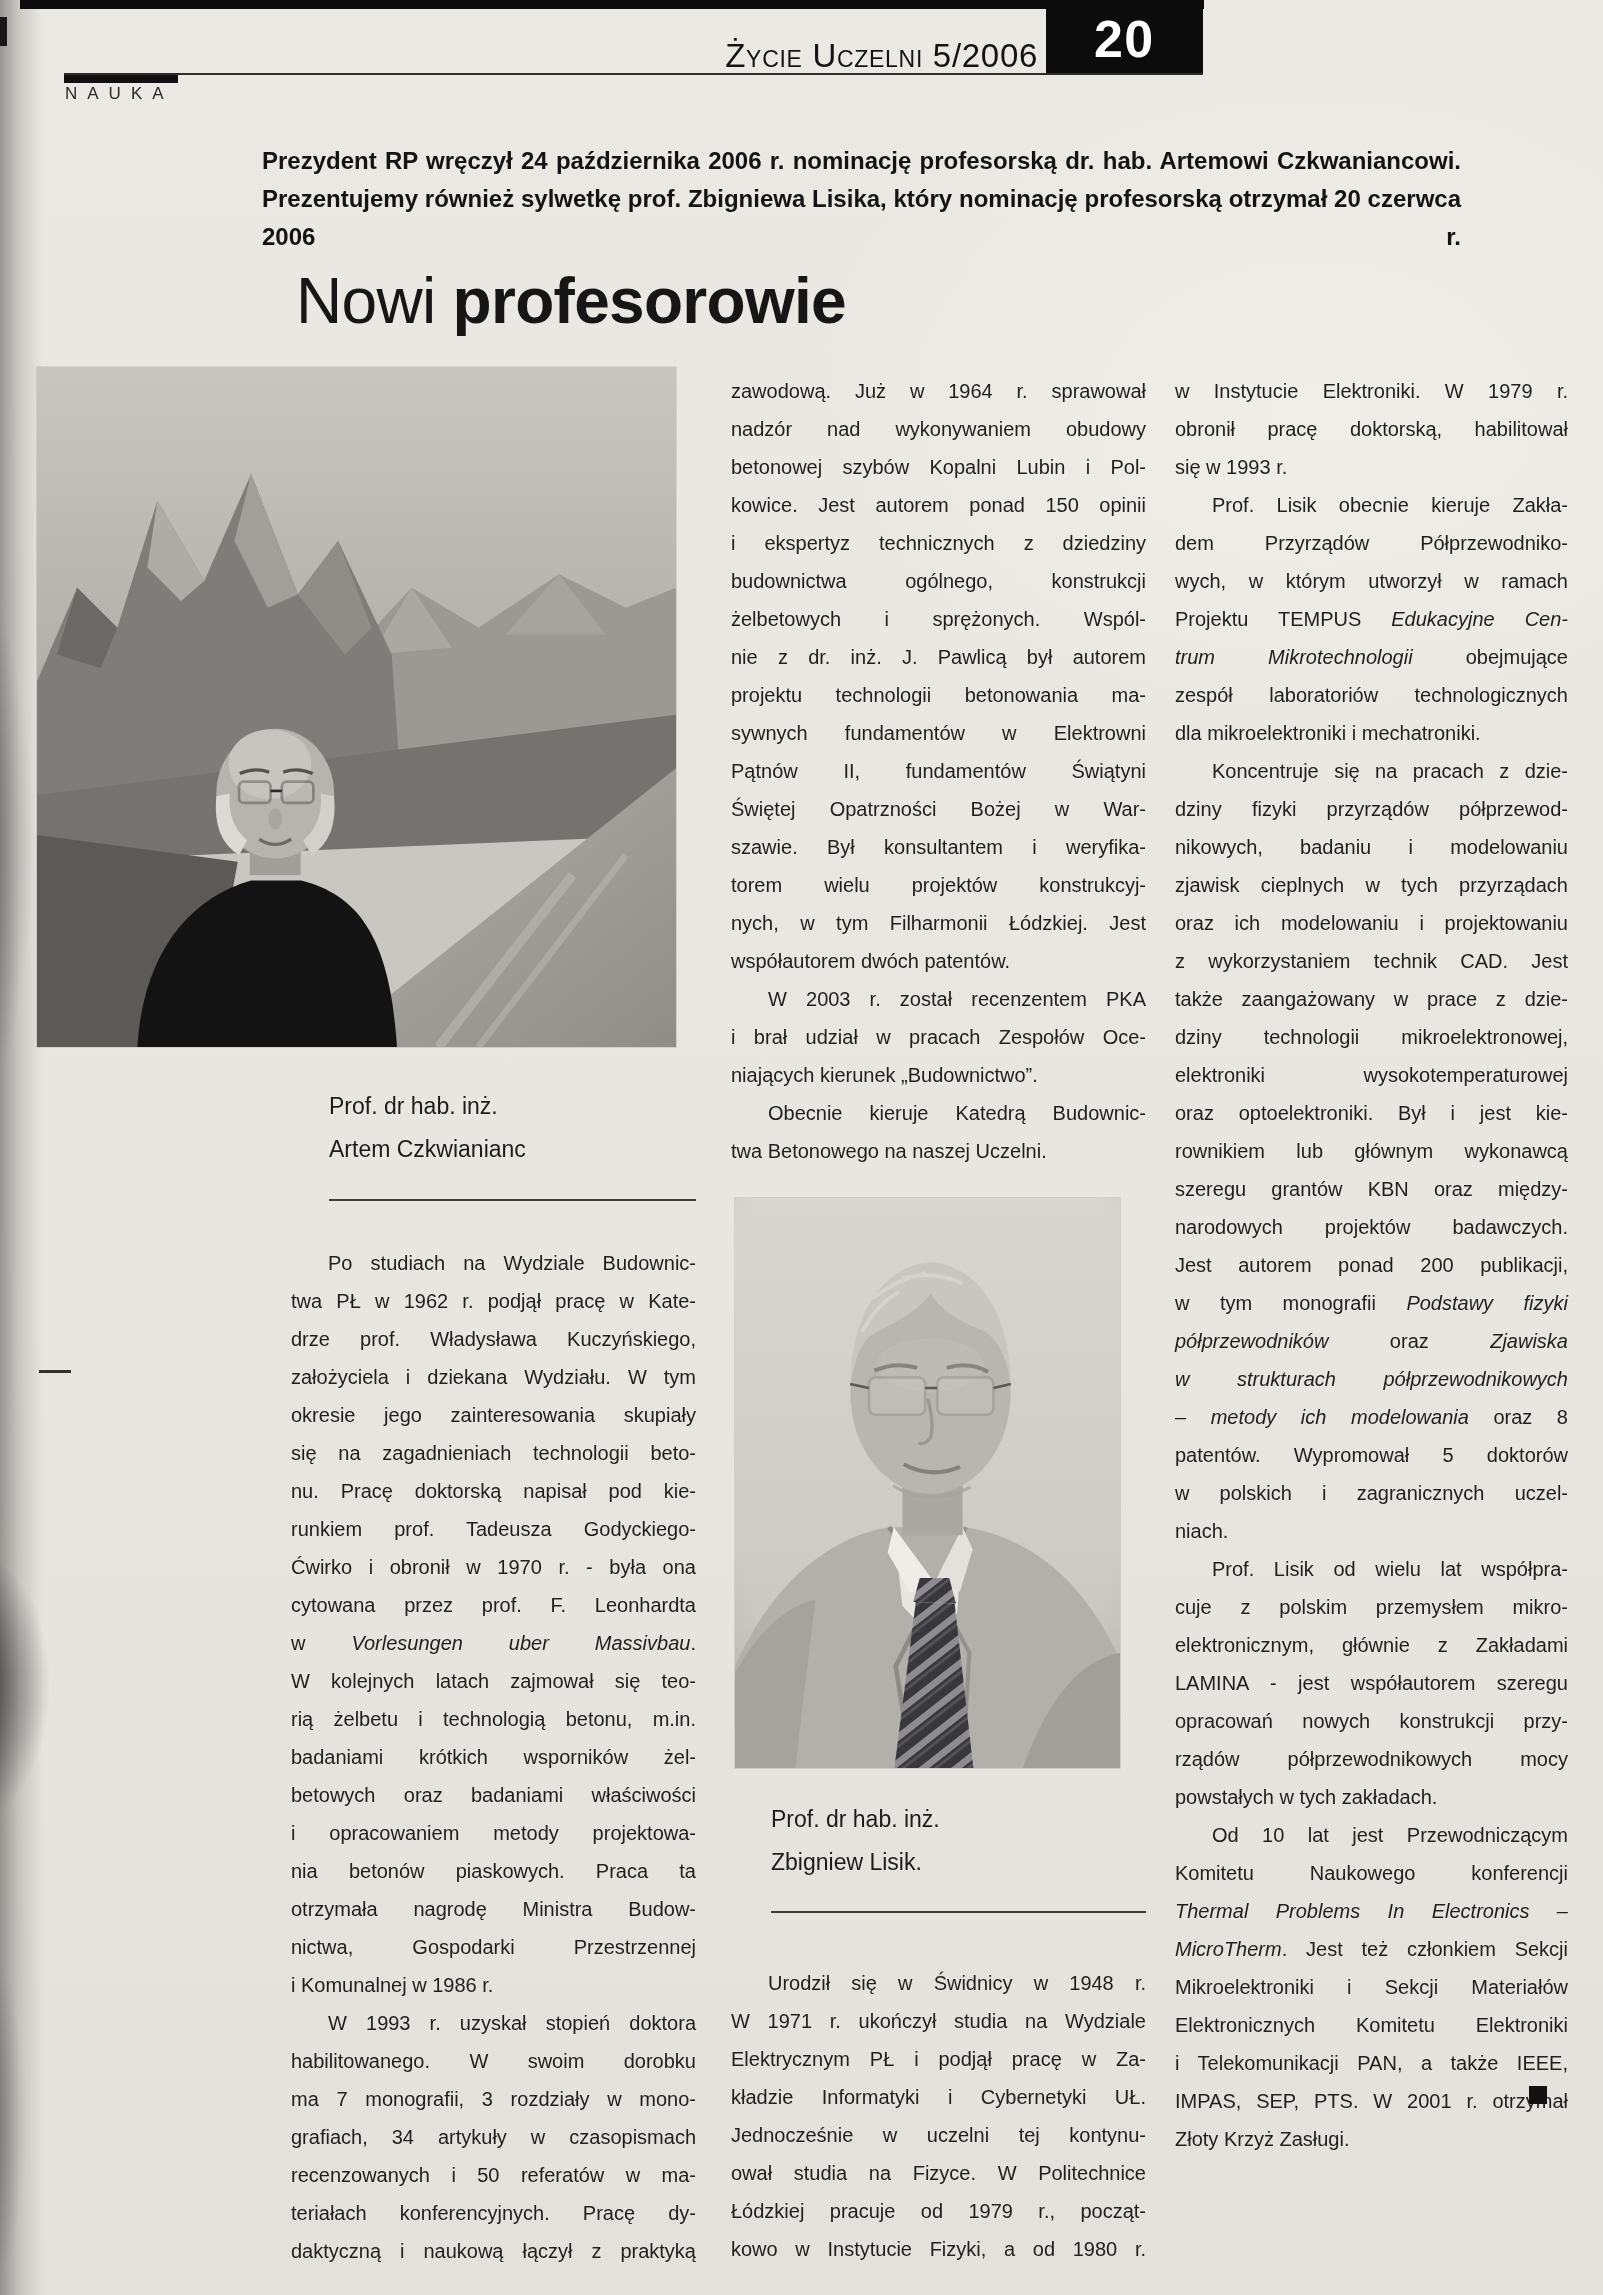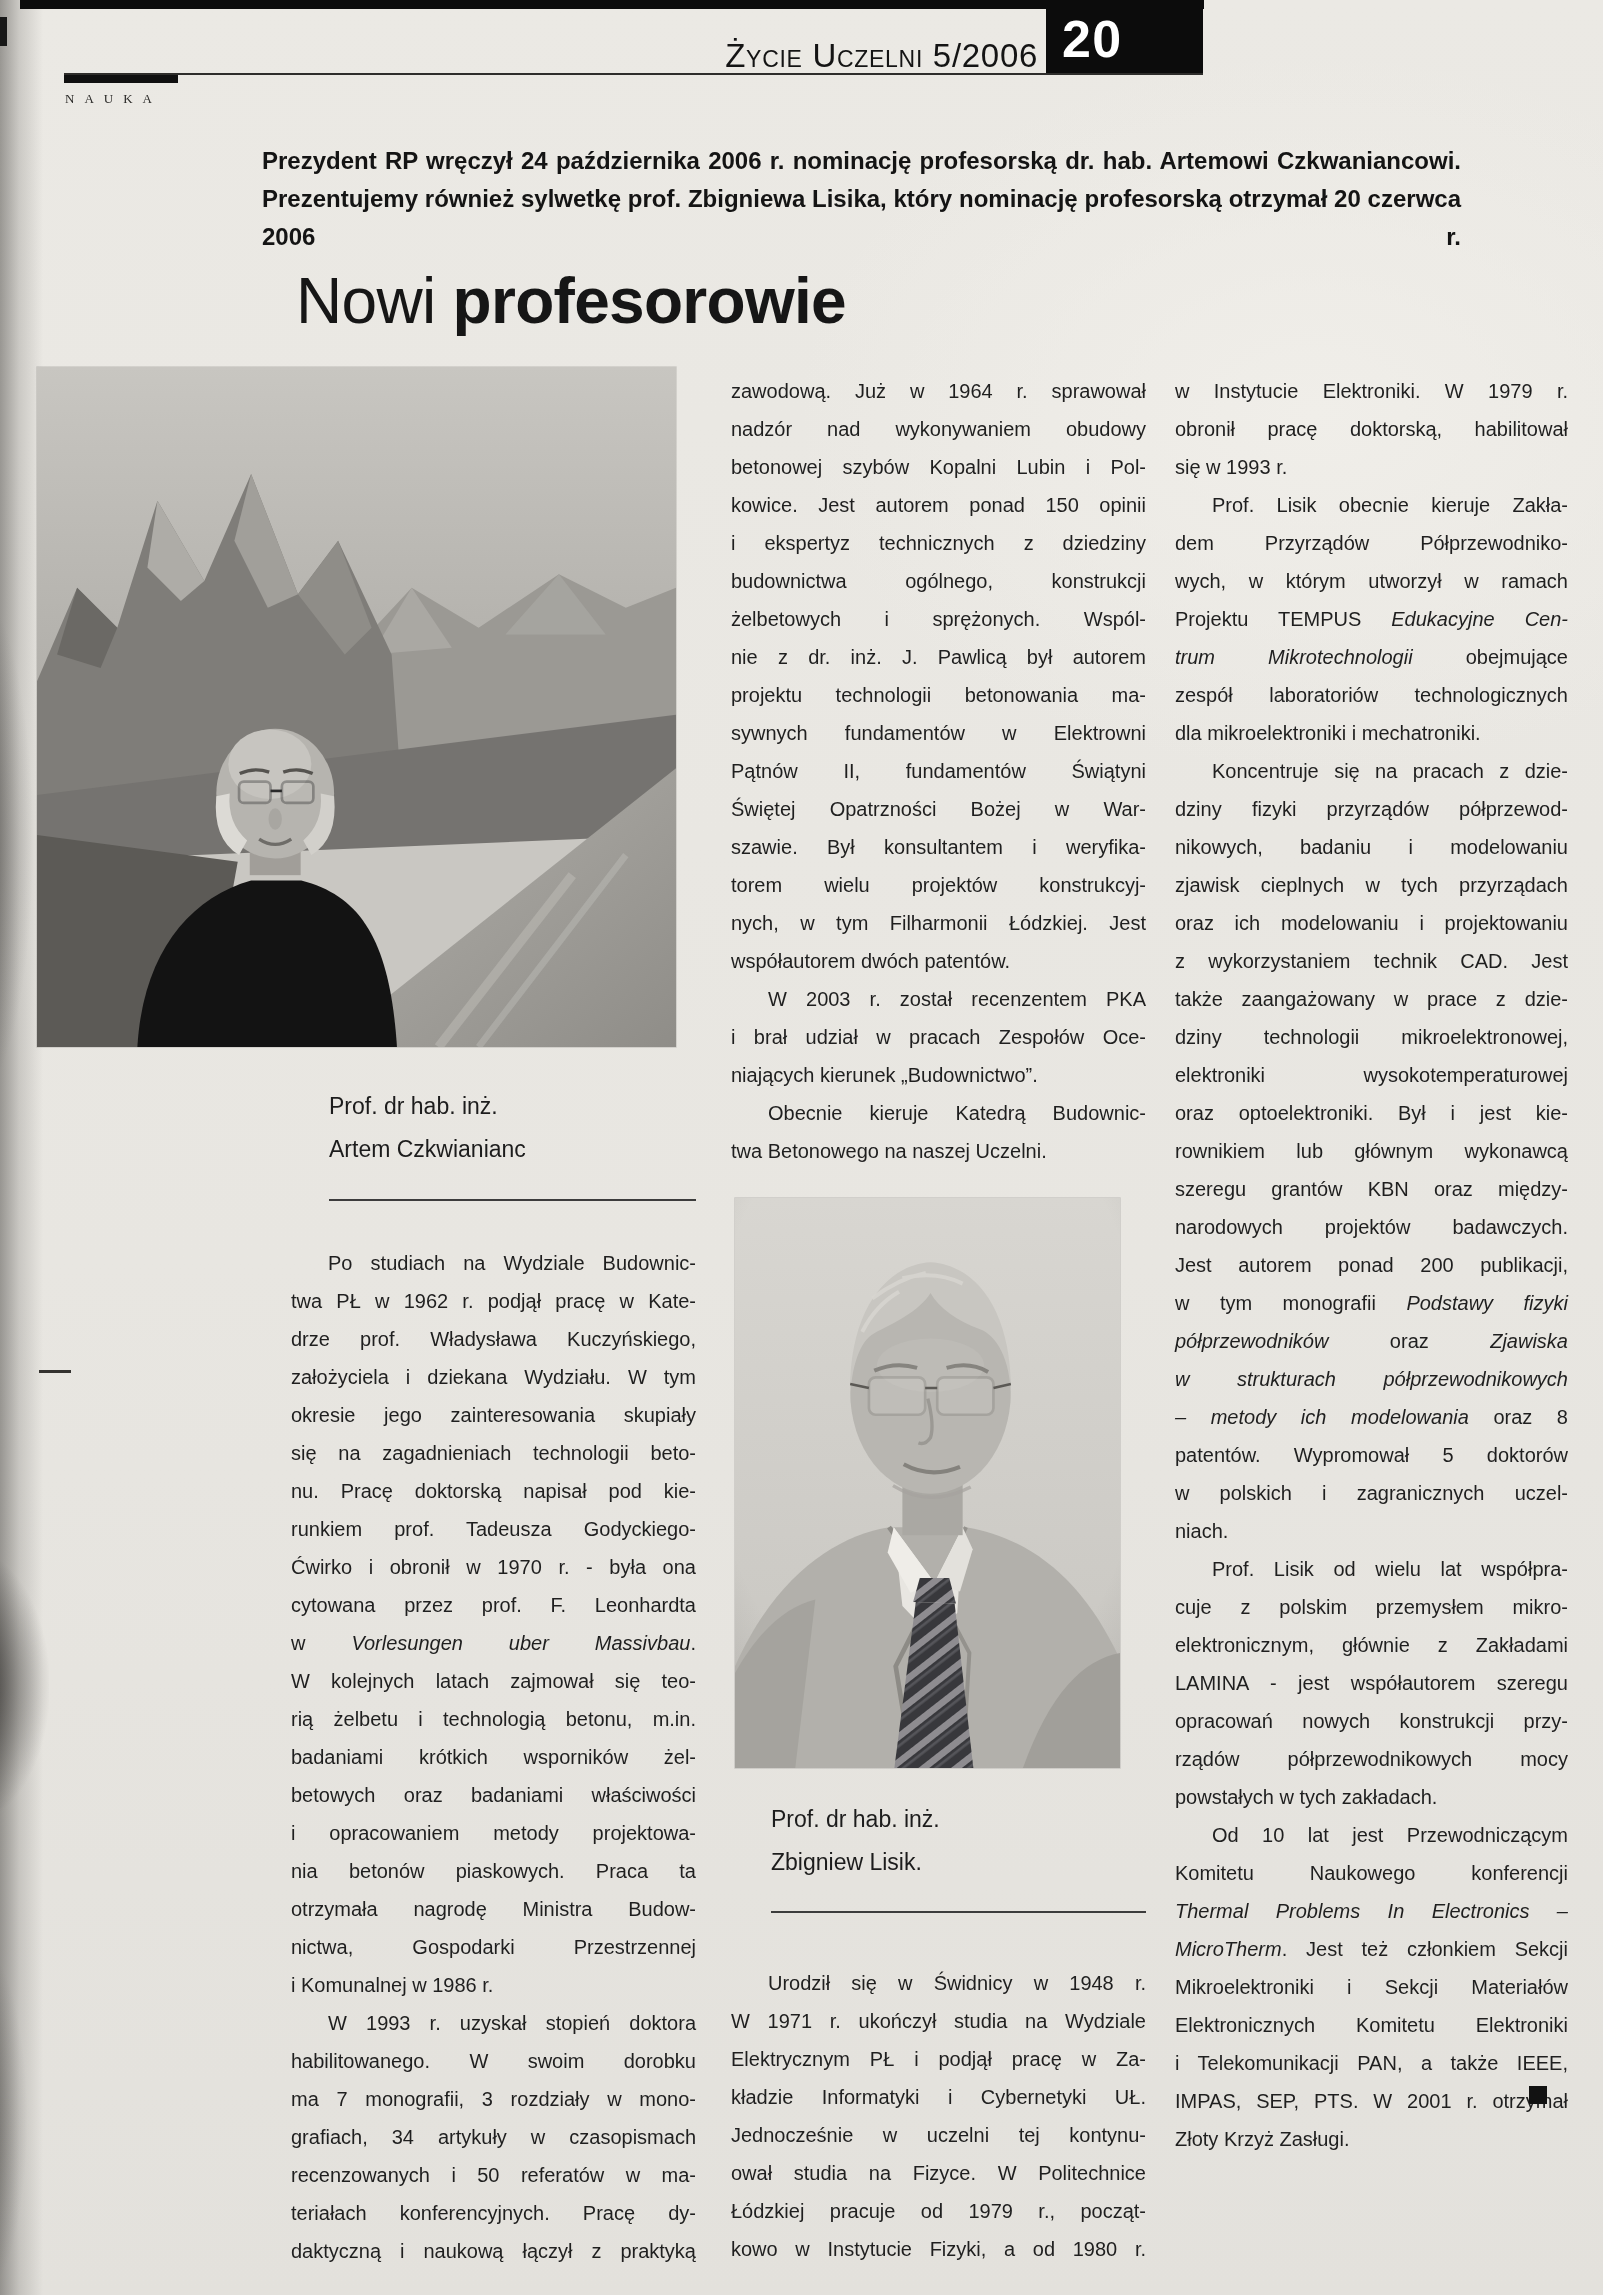--- a/index.html
+++ b/index.html
@@ -26,26 +26,26 @@
     background:radial-gradient(ellipse at left center,rgba(22,20,18,.34),rgba(22,20,18,0) 70%);}
   #blob-c{left:-23px;top:1940px;width:51px;height:361px;
     background:radial-gradient(ellipse at left center,rgba(22,20,18,.30),rgba(22,20,18,0) 70%);}
   #top-strip{left:20px;top:0;width:1184px;height:8.7px;background:var(--c-black);}
   #corner-nub{left:0;top:17.4px;width:6.7px;height:29px;background:#181818;}
   #margin-dash{left:39px;top:1370px;width:32px;height:3.3px;background:#34322f;}
 
   
   #journal-title{left:637px;top:37px;width:401px;text-align:right;
     font-variant:small-caps;font-size:33px;letter-spacing:0.7px;color:#141414;}
-  #page-number-box{left:1046px;top:4px;width:157px;height:71px;background:var(--c-black);}
+  #page-number-box{left:1046px;top:4px;width:157px;height:71px;background:var(--c-black);padding-left:32px;}
   #page-number{color:#ffffff;font-size:52px;font-weight:700;line-height:70px;
     padding-left:16px;letter-spacing:1.3px;}
   #head-rule{left:64px;top:73px;width:1139px;height:2px;background:#2e2d2b;}
   #section-bar{left:64px;top:75px;width:114px;height:8px;background:#101010;}
-  #section-label{left:65px;top:91px;font-size:13px;letter-spacing:10px;color:#2b2a28;font-weight:500;font-family:Liberation Serif, serif;}
+  #section-label{left:65px;top:84px;font-size:17px;letter-spacing:10px;color:#2b2a28;font-weight:500;}
 
   
   #lead{left:262px;top:142px;width:1199px;}
   #lead .bl{font-size:24px;font-weight:700;line-height:38px;color:#141414;}
   #article-title{left:296px;top:266px;font-size:64px;line-height:70px;color:#161616;letter-spacing:-0.7px;white-space:nowrap;}
   #article-title .light{font-weight:400;}
   #article-title .bold{font-weight:700;}
 
   
   .photo{box-shadow:0 0 0 0.7px rgba(0,0,0,.14);background:#c9c7c2;}

